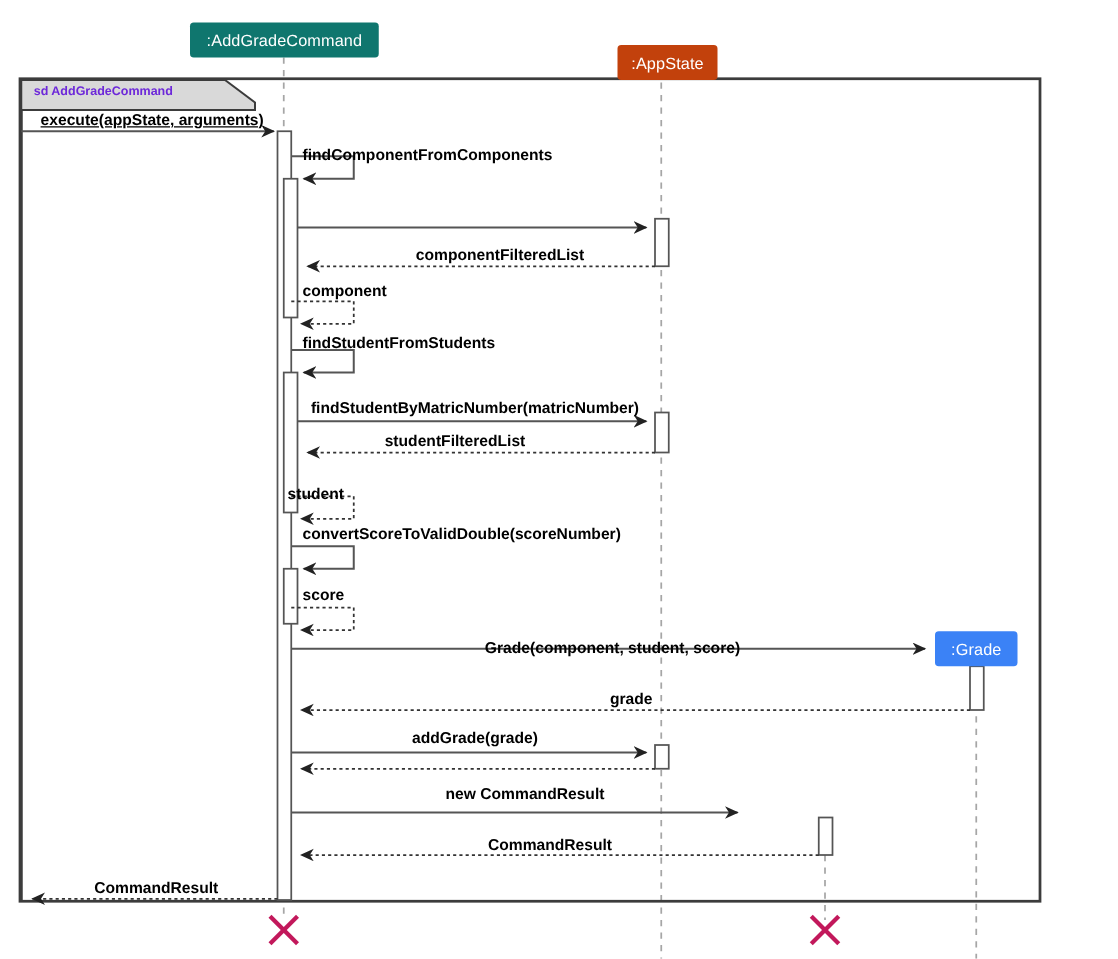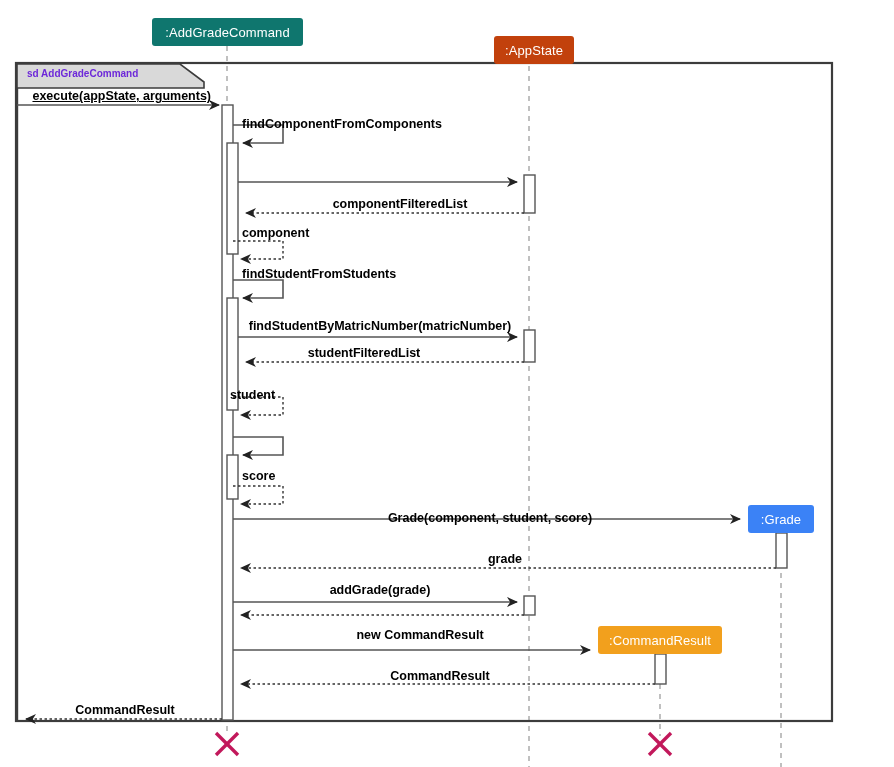--- a/index.html
+++ b/index.html
@@ -127,23 +127,20 @@
   <div class="framelabel" style="left:27px;top:68px;">sd AddGradeCommand</div>
 
   <div class="plabel" style="left:152px;top:18px;width:151px;height:28px;background:#0f766e;">
     <span>:AddGradeCommand</span>
   </div>
 
   <div class="plabel" style="left:494px;top:18px;width:80px;height:28px;background:#c2410c;margin-top:18px;">
     <span>:AppState</span>
   </div>
 
-  <div class="plabel" style="left:598px;top:626px;width:124px;height:28px;background:#F2A01D;">
-    <span>:CommandResult</span>
-  </div>
 
   <div class="plabel" style="left:748px;top:505px;width:66px;height:28px;background:#3b82f6;">
     <span>:Grade</span>
   </div>
 
   <div class="msg rt" style="left:211px;top:90px;">execute(appState, arguments)</div>
 
   <div class="msg" style="left:242px;top:118px;">findComponentFromComponents</div>
 
 
@@ -152,20 +149,21 @@
   <div class="msg" style="left:242px;top:217px;margin-top:10px;">component</div>
 
   <div class="msg" style="left:242px;top:268px;text-align:right;">findStudentFromStudents</div>
 
   <div class="msg ctr" style="left:380px;top:320px;">findStudentByMatricNumber(matricNumber)</div>
 
   <div class="msg ctr" style="left:364px;top:347px;">studentFilteredList</div>
 
   <div class="msg" style="left:230px;top:389px;">student</div>
 
+  <div class="msg" style="left:242px;top:421px;">convertScoreToValidDouble(scoreNumber)</div>
 
   <div class="msg" style="left:242px;top:470px;">score</div>
 
   <div class="msg ctr" style="left:490px;top:512px;">Grade(component, student, score)</div>
 
   <div class="msg ctr" style="left:505px;top:553px;">grade</div>
 
   <div class="msg ctr" style="left:380px;top:584px;text-align:right;">addGrade(grade)</div>
 
   <div class="msg ctr" style="left:420px;top:629px;">new CommandResult</div>

